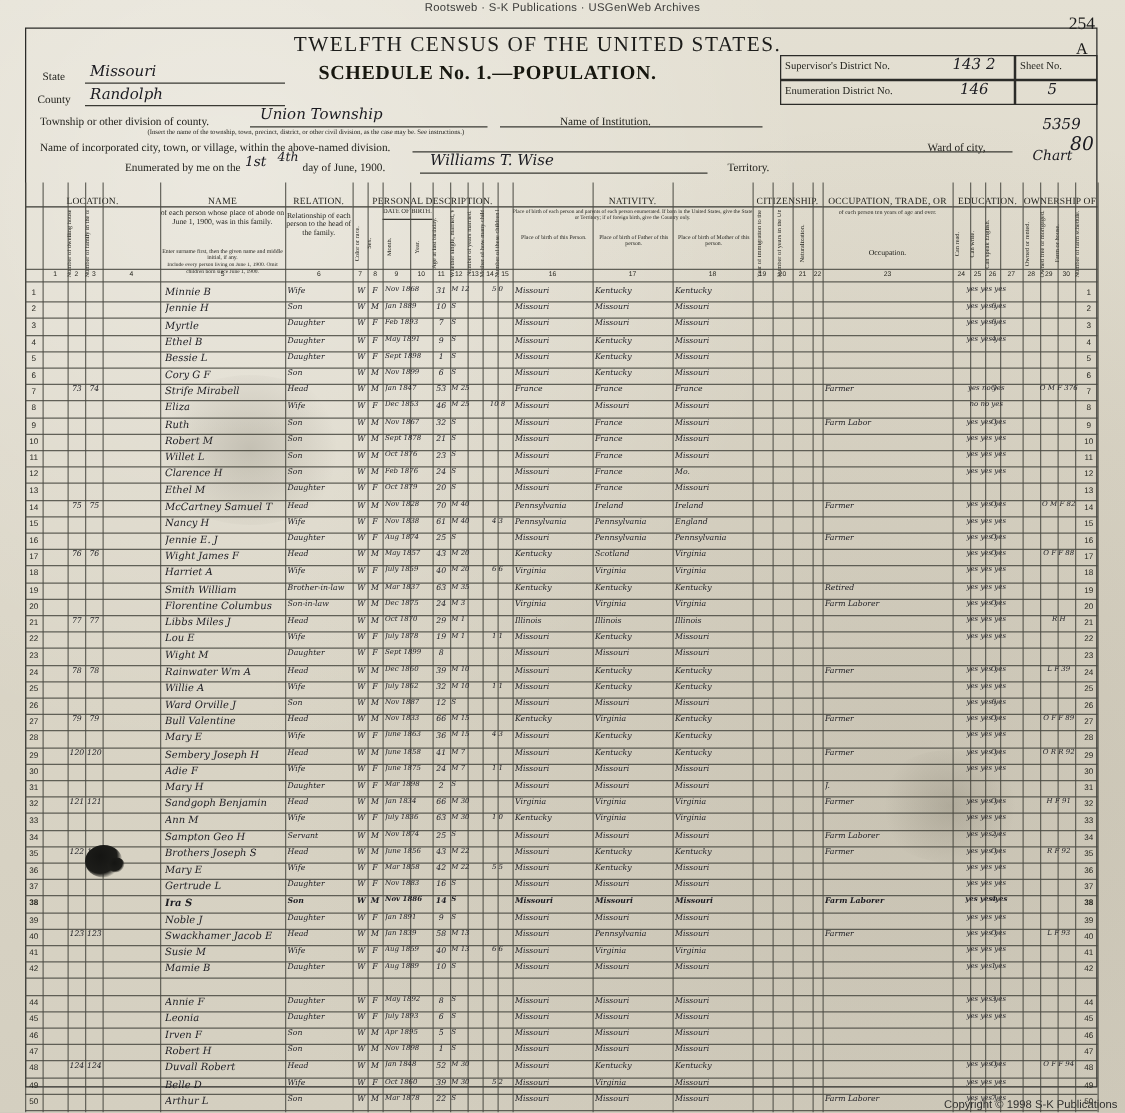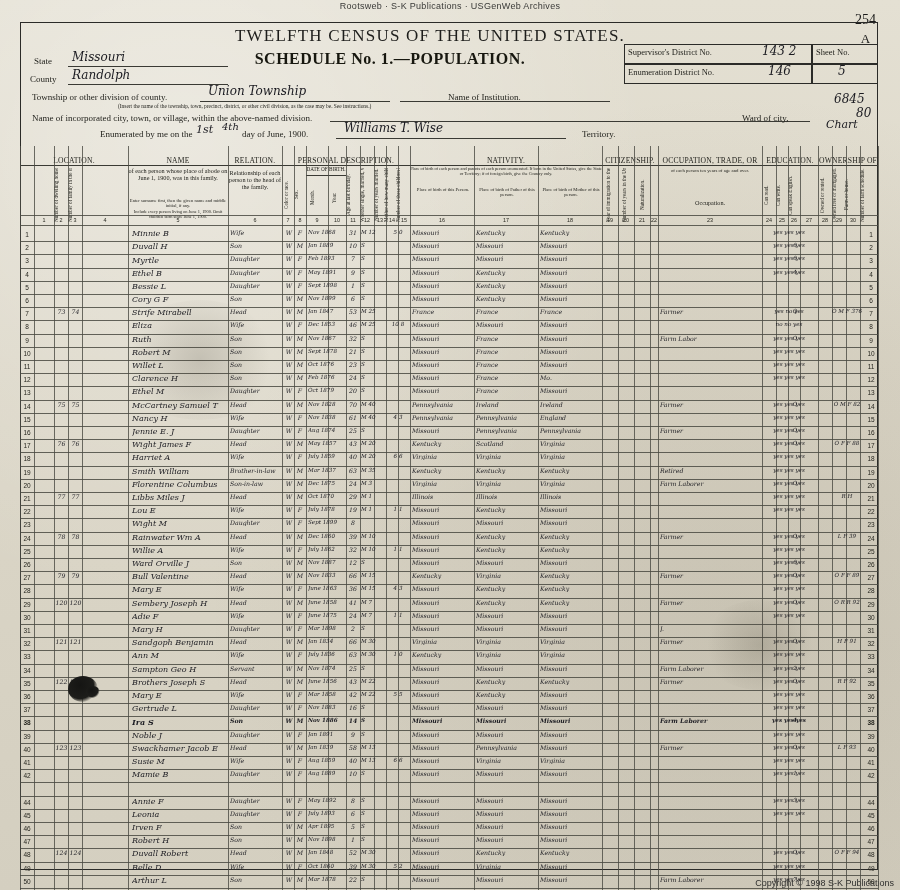--- a/index.html
+++ b/index.html
@@ -165,22 +165,22 @@
   <span>Enumeration District No.</span>
 </div>
 <div class="ms" style="left:768px;top:64px;font-size:12px;">146</div>
 
 <div class="hbox" style="left:812px;top:44px;width:66px;height:20px;">
   <span>Sheet No.</span>
 </div>
 <div class="ms" style="left:838px;top:64px;font-size:12px;">5</div>
 <div class="hbox" style="left:812px;top:64px;width:66px;height:20px;"></div>
 
-<div class="ms" style="left:834px;top:92px;font-size:12px;">6845</div>
-<div class="ms" style="left:856px;top:106px;font-size:12px;">80</div>
+<div class="ms" style="left:834px;top:92px;font-size:12px;">5359</div>
+<div class="ms" style="left:856px;top:106px;font-size:15px;">80</div>
 <div class="ms" style="left:826px;top:118px;font-size:11px;">Chart</div>
 
 <div class="colhdr" id="colhdr">
     <div class="chcell big" style="left:0px;top:1px;width:108px;height:11px;line-height:11px;border-bottom:1px solid #3a3a34;">LOCATION.</div>
     <div class="chcell big" style="left:108px;top:1px;width:100px;height:11px;line-height:11px;border-bottom:1px solid #3a3a34;">NAME</div>
     <div class="chcell big" style="left:208px;top:1px;width:54px;height:11px;line-height:11px;border-bottom:1px solid #3a3a34;">RELATION.</div>
     <div class="chcell big" style="left:262px;top:1px;width:128px;height:11px;line-height:11px;border-bottom:1px solid #3a3a34;">PERSONAL DESCRIPTION.</div>
     <div class="chcell big" style="left:390px;top:1px;width:192px;height:11px;line-height:11px;border-bottom:1px solid #3a3a34;">NATIVITY.</div>
     <div class="chcell big" style="left:582px;top:1px;width:56px;height:11px;line-height:11px;border-bottom:1px solid #3a3a34;">CITIZENSHIP.</div>
     <div class="chcell big" style="left:638px;top:1px;width:104px;height:11px;line-height:11px;border-bottom:1px solid #3a3a34;">OCCUPATION, TRADE, OR PROFESSION</div>
@@ -301,21 +301,21 @@
       <div class="cellms mini" style="left: 367px; top: 1px; width: 22px; overflow: hidden; text-align: center;">5  0</div>
       <div class="cellms tiny" style="left: 392px; top: 1px; width: 60px; overflow: hidden;">Missouri</div>
       <div class="cellms tiny" style="left: 456px; top: 1px; width: 60px; overflow: hidden;">Kentucky</div>
       <div class="cellms tiny" style="left: 520px; top: 1px; width: 60px; overflow: hidden;">Kentucky</div>
       <div class="cellms mini" style="left: 742px; top: 1px; width: 54px; overflow: hidden; text-align: center;">yes yes yes</div>
     </div>
     <div class="gl rowline" style="top: 108.4px;"></div>
     <div style="position: absolute; left: 0px; top: 95.2px; width: 858px; height: 13.2px;">
       <div class="rownum" style="left: 0px; top: 3px;">2</div>
       <div class="rownum" style="left: 844px; top: 3px;">2</div>
-      <div class="cellms " style="left: 112px; top: 1px; width: 96px; overflow: hidden;">Duvall H</div>
+      <div class="cellms " style="left: 112px; top: 1px; width: 96px; overflow: hidden;">Jennie H</div>
       <div class="cellms tiny" style="left: 210px; top: 1px; width: 50px; overflow: hidden;">Son</div>
       <div class="cellms tiny" style="left: 264px; top: 1px; width: 10px; overflow: hidden; text-align: center;">W</div>
       <div class="cellms tiny" style="left: 275px; top: 1px; width: 10px; overflow: hidden; text-align: center;">M</div>
       <div class="cellms mini" style="left: 288px; top: 1px; width: 38px; overflow: hidden;">Jan  1889</div>
       <div class="cellms tiny" style="left: 327px; top: 1px; width: 12px; overflow: hidden; text-align: center;">10</div>
       <div class="cellms mini" style="left: 341px; top: 1px; width: 24px; overflow: hidden;">S</div>
       <div class="cellms tiny" style="left: 392px; top: 1px; width: 60px; overflow: hidden;">Missouri</div>
       <div class="cellms tiny" style="left: 456px; top: 1px; width: 60px; overflow: hidden;">Missouri</div>
       <div class="cellms tiny" style="left: 520px; top: 1px; width: 60px; overflow: hidden;">Missouri</div>
       <div class="cellms mini" style="left: 770px; top: 1px; width: 10px; overflow: hidden; text-align: center;">6</div>

